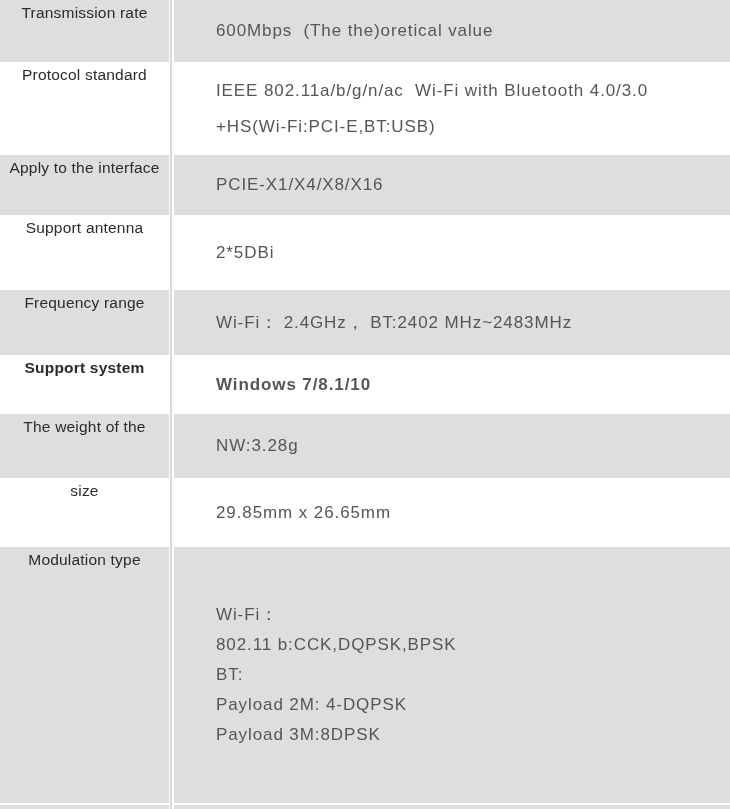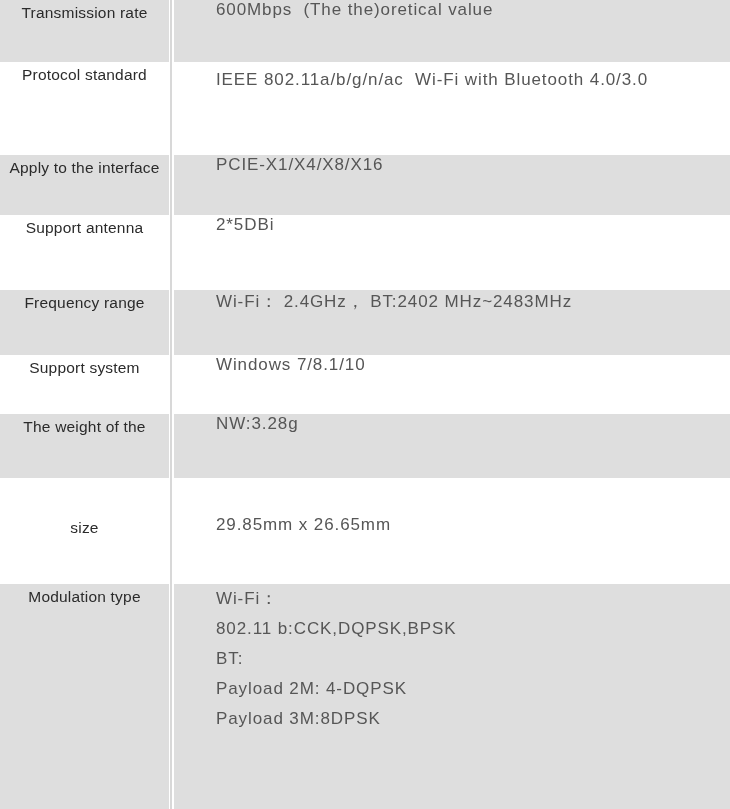--- a/index.html
+++ b/index.html
@@ -32,38 +32,39 @@
     text-align: center;
     color: #2b2b2b;
     font-size: 15.5px;
     letter-spacing: 0.2px;
     padding: 4px 3px;
   }
   .value-cell {
     flex: 1 1 auto;
     display: flex;
     flex-direction: column;
+    justify-content: center;
     padding-left: 42px;
     color: #565656;
     font-size: 17px;
     letter-spacing: 0.9px;
   }
   .value-cell .line { white-space: pre; }
   .lh36 .line { line-height: 36px; }
   .lh30 .line { line-height: 30px; }
 
   
   .r1 { height: 62px; }
   .r2 { height: 93px; }
   .r3 { height: 60px; }
   .r4 { height: 75px; }
   .r5 { height: 65px; }
-  .r6 { height: 59px; }
+  .r6 { height: 59px; font-weight: bold; }
   .r7 { height: 64px; }
-  .r8 { height: 69px; margin-top: 37px; }
+  .r8 { height: 69px; }
   .r9 { height: 256px; }
 
   .bottom-gap { height: 2px; background: #ffffff; }
   .bottom-strip { height: 4px; }
 
   .v-line {
     position: absolute;
     left: 170px;
     top: 0;
     width: 2px;
@@ -85,20 +86,21 @@
       <div class="line">600Mbps  (The the)oretical value</div>
     </div>
   </div>
 
   <div class="row white r2">
     <div class="cell label-cell">
       <span>Protocol standard</span>
     </div>
     <div class="cell value-cell lh36">
       <div class="line">IEEE 802.11a/b/g/n/ac  Wi-Fi with Bluetooth 4.0/3.0</div>
+      <div class="line">+HS(Wi-Fi:PCI-E,BT:USB)</div>
     </div>
   </div>
 
   <div class="row gray r3">
     <div class="cell label-cell">
       <span>Apply to the interface</span>
     </div>
     <div class="cell value-cell">
       <div class="line">PCIE-X1/X4/X8/X16</div>
     </div>

